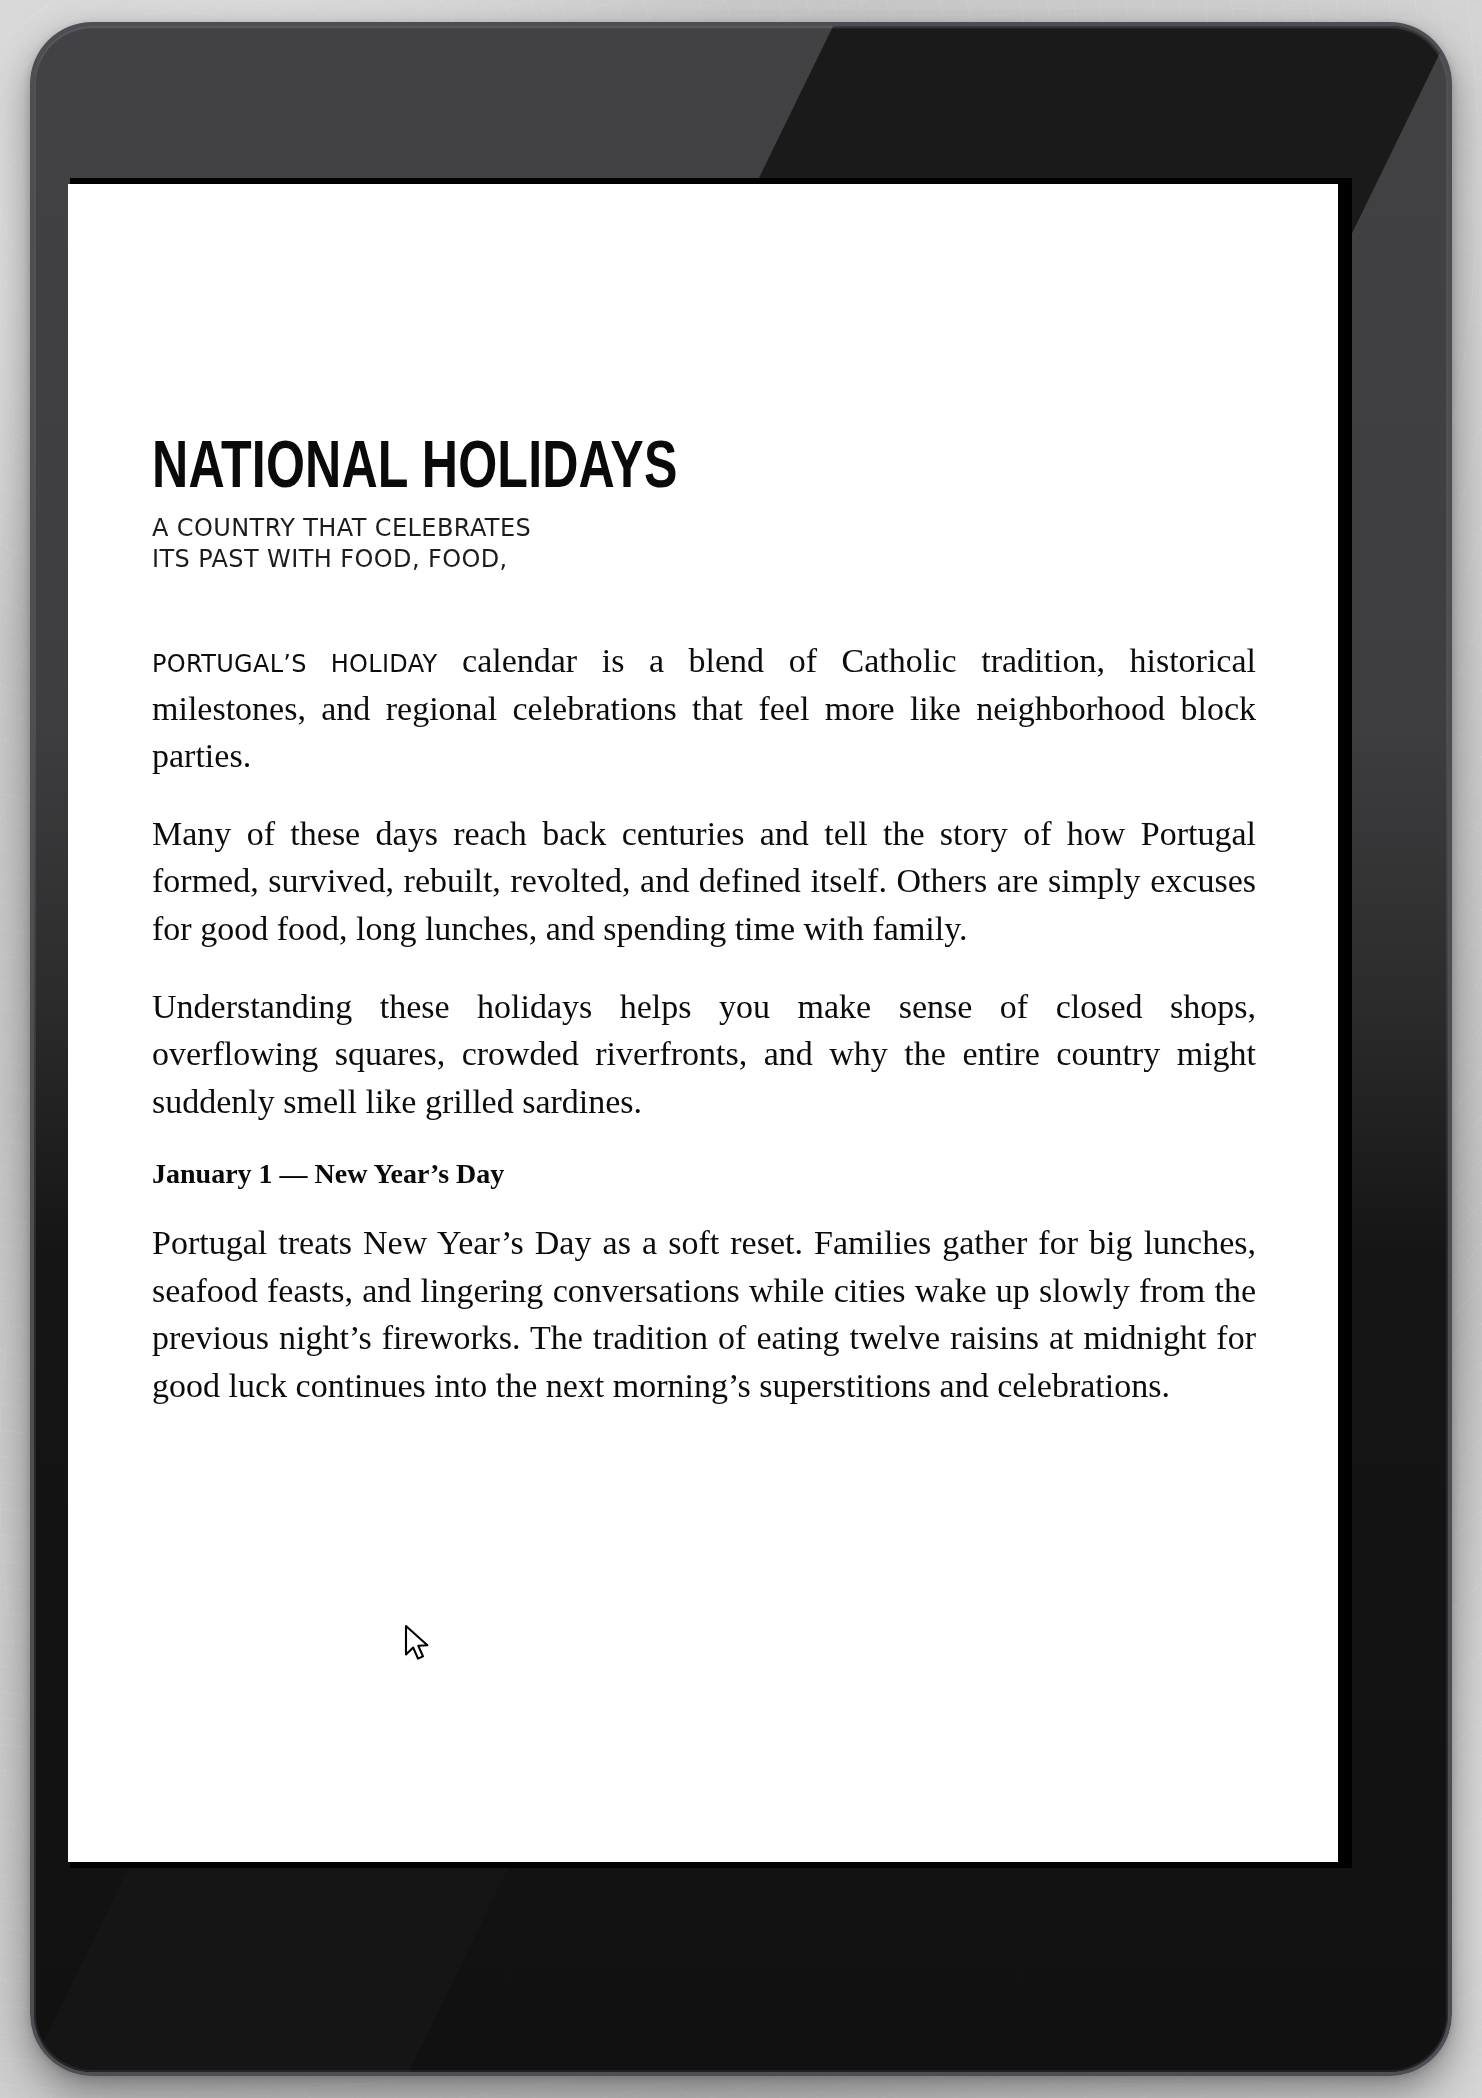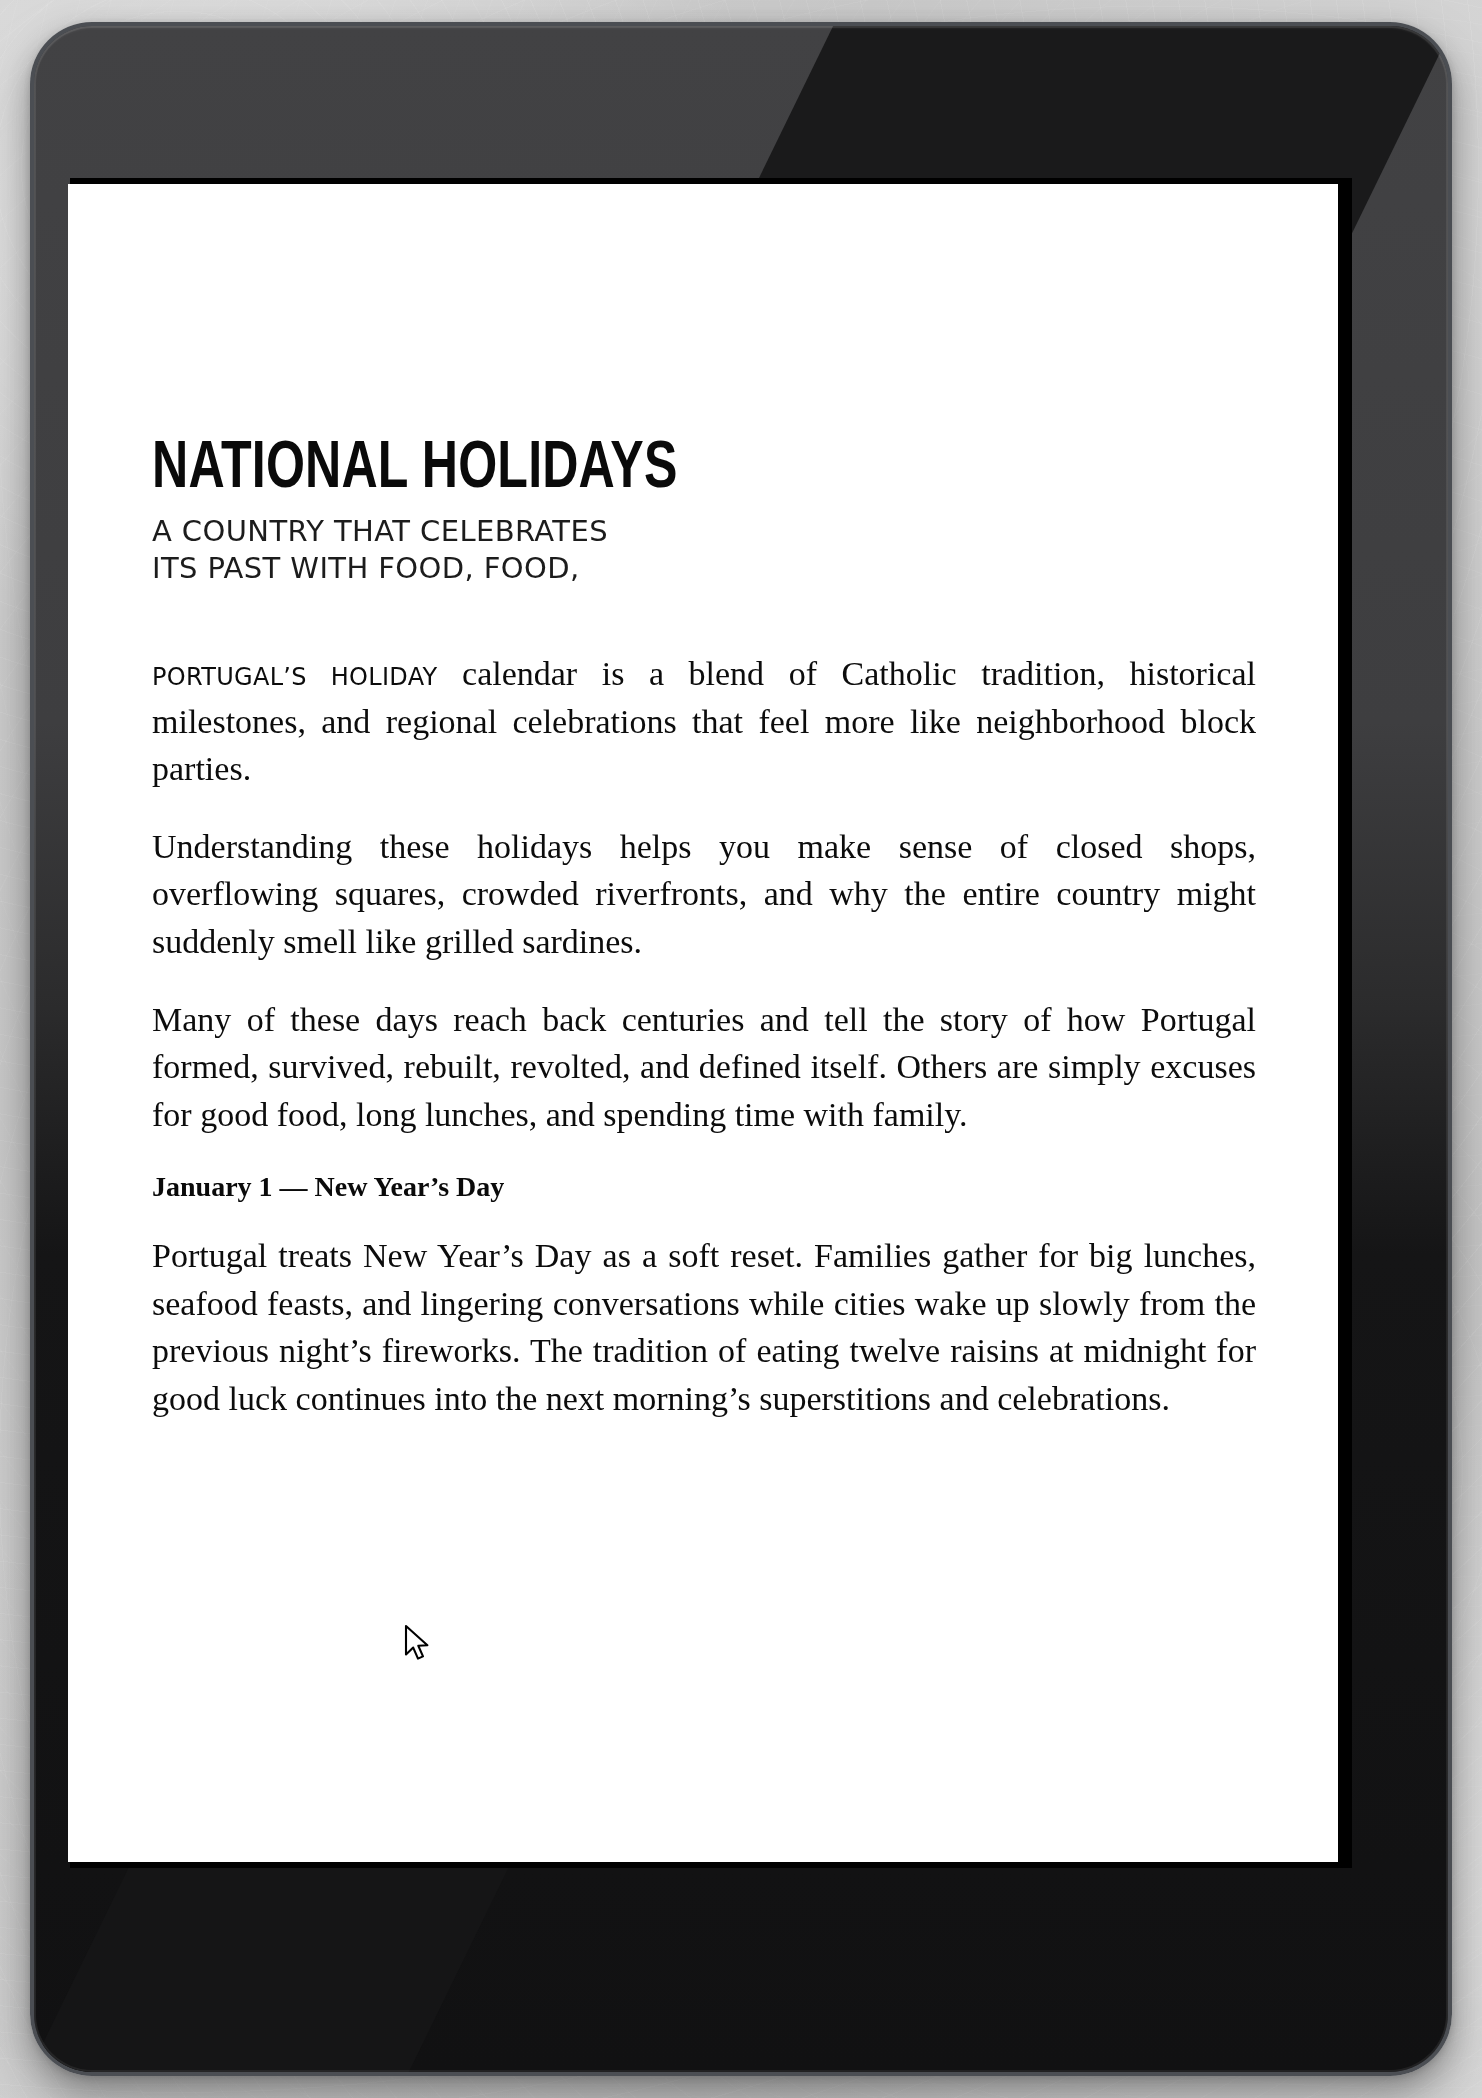--- a/index.html
+++ b/index.html
@@ -137,21 +137,21 @@
     color: #0a0a0a;
     margin: 0 0 16px 0;
     transform: scaleX(0.76);
     transform-origin: left center;
     white-space: nowrap;
   }
 
   #doc-subtitle {
     font-family: "DejaVu Sans", sans-serif;
     font-weight: 400;
-    font-size: 29px;
+    font-size: 24px;
     line-height: 1.30;
     letter-spacing: 0.4px;
     color: #1c1c1c;
     margin: 0 0 62px 0;
   }
   #doc-subtitle .sub-line { display: block; }
 
   .body-p {
     font-family: "Liberation Serif", serif;
     font-size: 34px;
@@ -218,23 +218,23 @@
 
     <h1 id="doc-title">NATIONAL HOLIDAYS</h1>
 
     <div id="doc-subtitle">
       <span class="sub-line">A COUNTRY THAT CELEBRATES</span>
       <span class="sub-line">ITS PAST WITH FOOD, FOOD,</span>
     </div>
 
     <p class="body-p"><span class="lead-in">PORTUGAL’S HOLIDAY</span><span> calendar is a blend of Catholic tradition, historical milestones, and regional celebrations that feel more like neighborhood block parties.</span></p>
 
+    <p class="body-p">Many of these days reach back centuries and tell the story of how Portugal formed, survived, rebuilt, revolted, and defined itself. Others are simply excuses for good food, long lunches, and spending time with family.</p>
+
     <p class="body-p">Understanding these holidays helps you make sense of closed shops, overflowing squares, crowded riverfronts, and why the entire country might suddenly smell like grilled sardines.</p>
-
-    <p class="body-p">Many of these days reach back centuries and tell the story of how Portugal formed, survived, rebuilt, revolted, and defined itself. Others are simply excuses for good food, long lunches, and spending time with family.</p>
 
     <p class="section-heading">January 1 — New Year’s Day</p>
 
     <p class="body-p">Portugal treats New Year’s Day as a soft reset. Families gather for big lunches, seafood feasts, and lingering conversations while cities wake up slowly from the previous night’s fireworks. The tradition of eating twelve raisins at midnight for good luck continues into the next morning’s superstitions and celebrations.</p>
 
   </div>
 
 </div>
 
 <div id="mouse-cursor">

